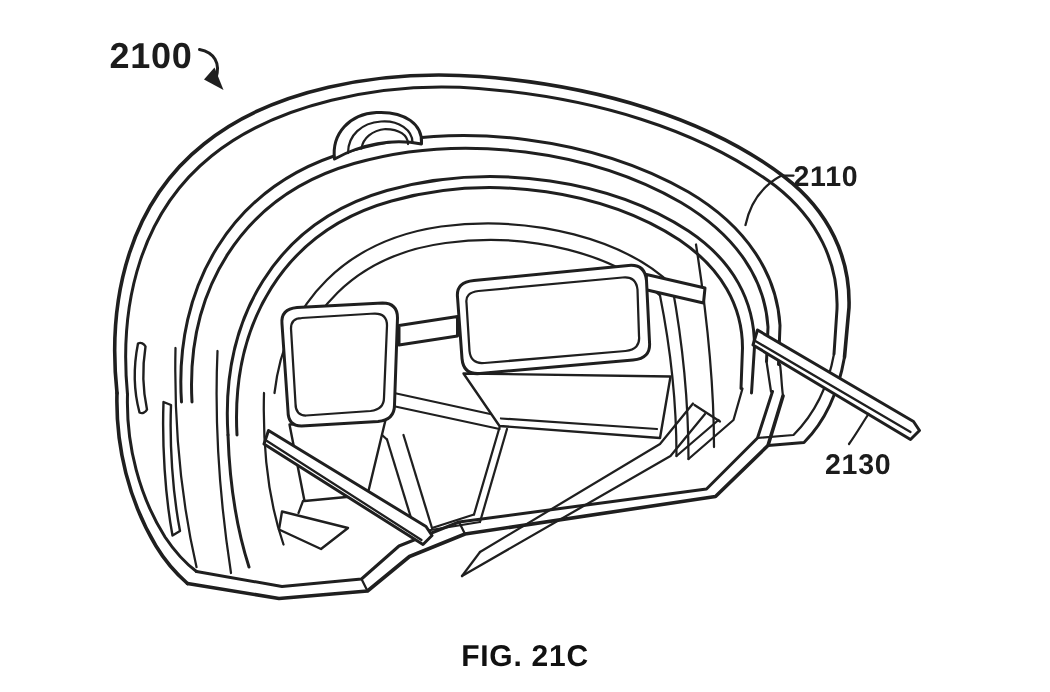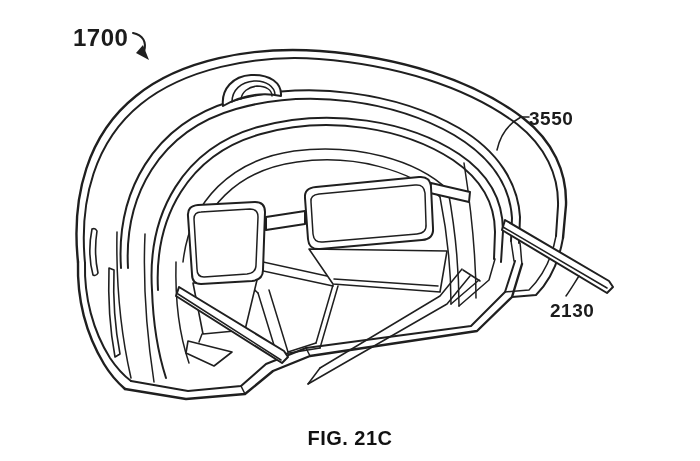--- a/index.html
+++ b/index.html
@@ -170,20 +170,20 @@
 
       <path class="ln" d="M 133 33 C 143 35 147 42 144 52"></path>
       <polygon class="arrowhead" points="149,60 136,53 143,45"></polygon>
 
       <path class="ln-thin" d="M 529 117 L 521 117 C 508 124 500 136 497 150"></path>
 
       <path class="ln-thin" d="M 566 296 C 571 289 575 282 579 276"></path>
     </g>
   </svg>
 
-  <div class="ref-label ref-main">1700</div>
+  <div class="ref-label ref-main">2100</div>
 
-  <div class="ref-label ref-2110">3550</div>
+  <div class="ref-label ref-2110">2110</div>
 
   <div class="ref-label ref-2130">2130</div>
 
   <div class="fig-caption">FIG. 21C</div>
 </div>
 
 </body></html>

